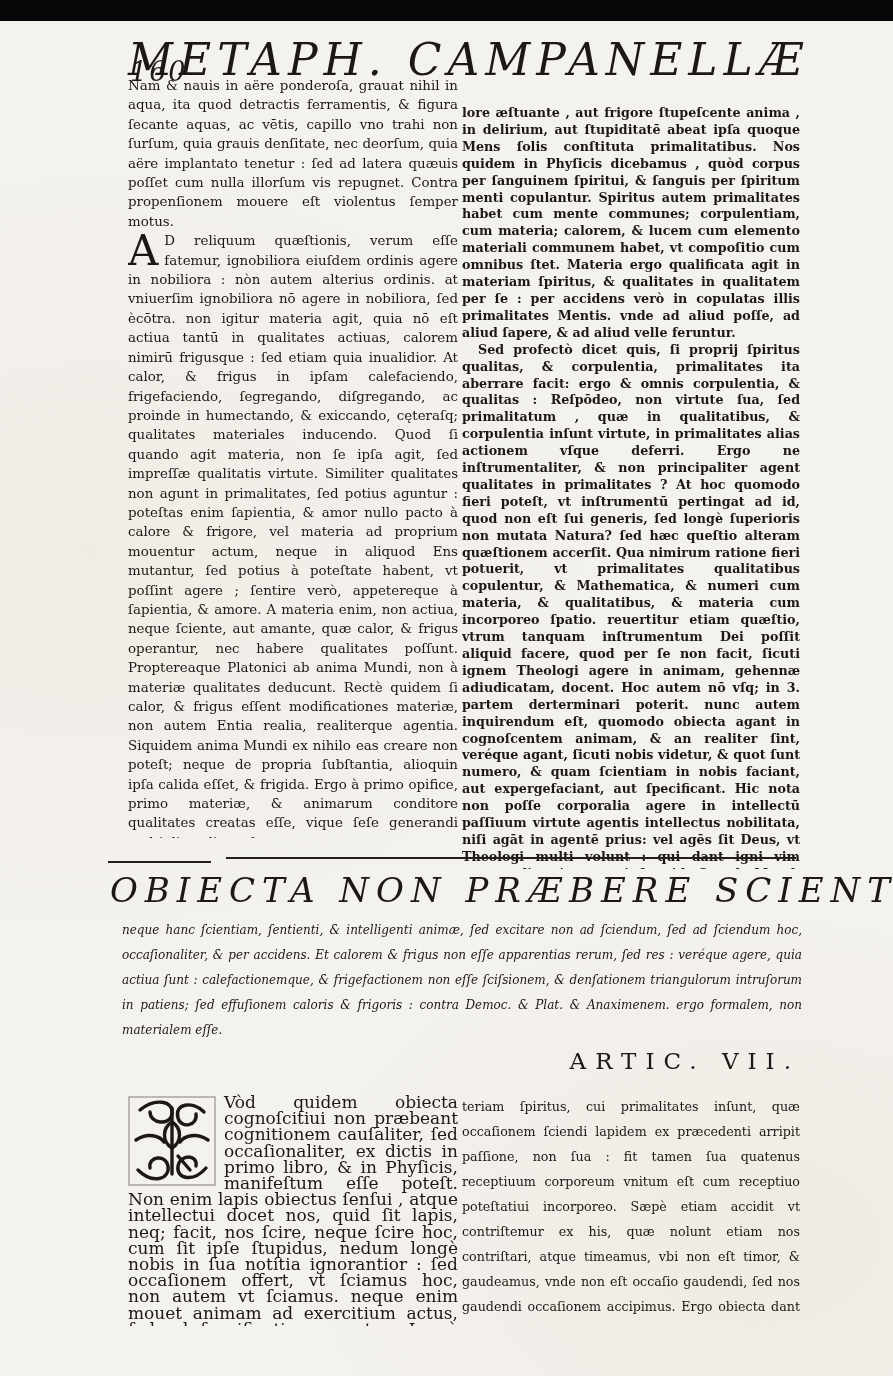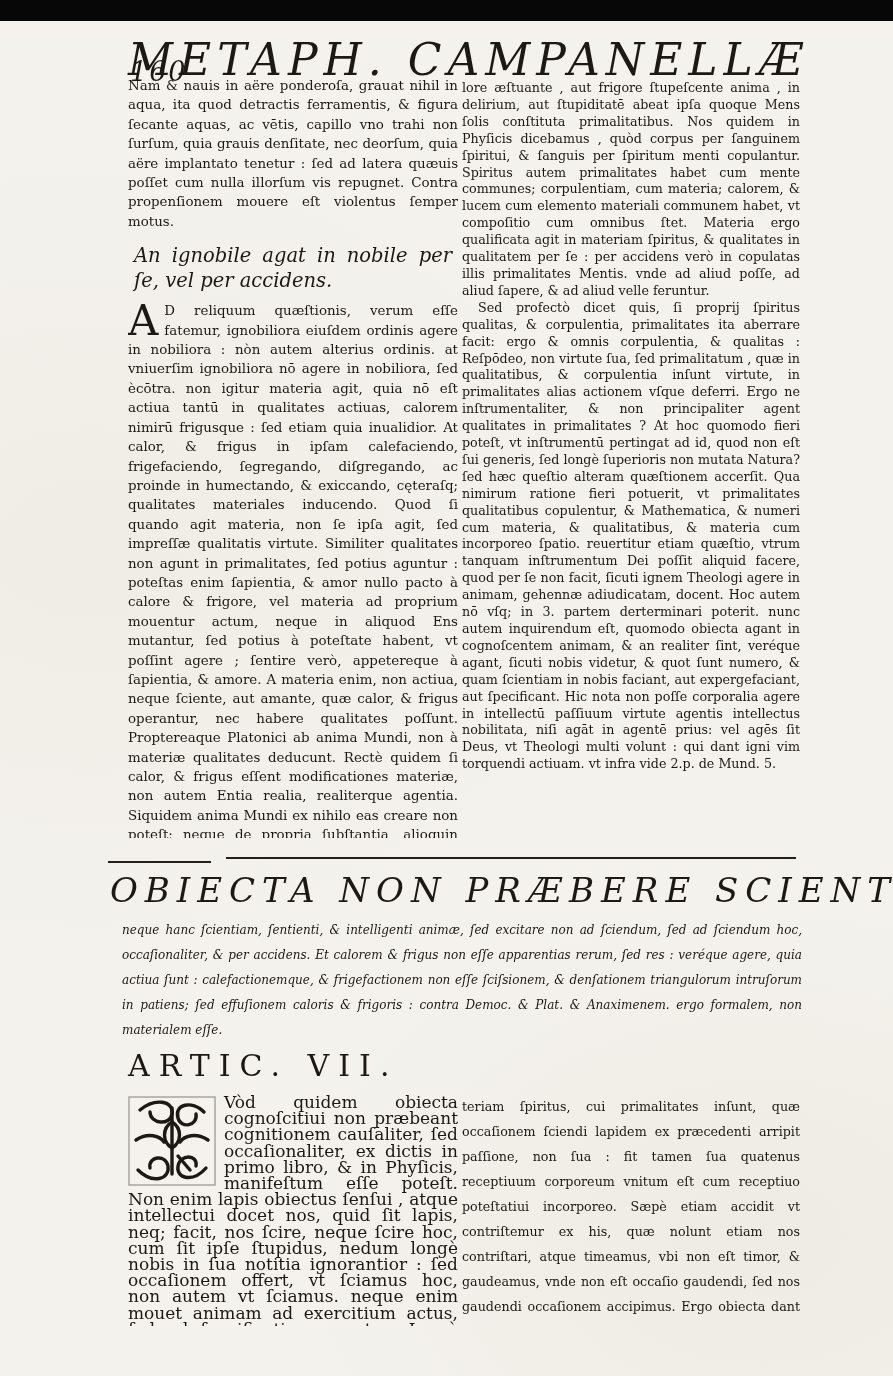--- a/index.html
+++ b/index.html
@@ -23,21 +23,21 @@
   }
   .running-title {
     position:absolute; left:128px; top:34px; width:672px;
     text-align:center; font-style:italic; font-weight:normal;
     font-size:44px; letter-spacing:6px; white-space:nowrap;
   }
 
   
   .col { position:absolute; text-align:justify; overflow:hidden; }
   .col-left  { left:128px; top:76px;  width:330px; height:762px; font-size:13.4px; line-height:19.4px; }
-  .col-right { left:462px; top:80px;  width:338px; height:764px; font-size:12.7px; line-height:16.9px; }
+  .col-right { left:462px; top:105px;  width:338px; height:764px; font-size:12.7px; line-height:16.9px;font-weight:bold; }
   .col p { text-align:justify; }
   .indent { text-indent:16px; }
   .quaestio-head {
     text-align:center; font-style:italic; font-size:19.5px; line-height:25px;
     margin:12px 6px 8px 6px; font-weight:500;
   }
   .dropcap {
     float:left; font-size:42px; line-height:36px; padding:2px 6px 0 0;
   }
 
@@ -52,22 +52,22 @@
     font-style:italic; font-size:34px; letter-spacing:7px; white-space:nowrap;
     margin-bottom:8px;
   }
   .summary-body {
     font-style:italic; font-size:12px; line-height:25px; text-align:justify;
     padding-left:12px;
   }
 
   
   .artic {
-    position:absolute; left:128px; top:1048px; width:672px; text-align:left;
-    font-size:30px; letter-spacing:9px;
+    position:absolute; left:128px; top:1048px; width:672px; text-align:right;
+    font-size:23px; letter-spacing:9px;
   }
 
   
   .col-bl { left:128px; top:1094px; width:330px; height:232px; font-size:17px; line-height:16.2px; }
   .col-br { left:462px; top:1094px; width:338px; height:232px; font-size:12.7px; line-height:25px; }
   .ornament {
     float:left; width:88px; height:90px; margin:2px 8px 2px 0;
   }
   .catchword {
     text-align:right; padding-right:16px; margin-top:5px; font-size:14px;
@@ -78,21 +78,20 @@
 
 <div class="scan">
 
   <div class="topbar"></div>
 
   <div class="folio">160</div>
   <div class="running-title">METAPH. CAMPANELLÆ</div>
 
   <div class="col col-left">
     <p>Nam &amp; nauis in aëre ponderoſa, grauat nihil in aqua, ita quod detractis ferramentis, &amp; figura ſecante aquas, ac vētis, capillo vno trahi non ſurſum, quia grauis denſitate, nec deorſum, quia aëre implantato tenetur : ſed ad latera quæuis poſſet cum nulla illorſum vis repugnet.  Contra propenſionem mouere eſt violentus ſemper motus.</p>
-    <p class="quaestio-head">An ignobile agat in nobile per ſe, vel per accidens.</p>
     <p><span class="dropcap">A</span><span>D reliquum quæſtionis, verum eſſe fatemur, ignobiliora eiuſdem ordinis agere in nobiliora : nòn autem alterius ordinis. at vniuerſim ignobiliora nō agere in nobiliora, ſed ècōtra. non igitur materia agit, quia nō eſt actiua tantū in qualitates actiuas, calorem nimirū frigusque : ſed etiam quia inualidior.  At calor, &amp; frigus in ipſam calefaciendo, frigefaciendo, ſegregando, diſgregando, ac proinde in humectando, &amp; exiccando, cęteraſq; qualitates materiales inducendo.  Quod ſi quando agit materia, non ſe ipſa agit, ſed impreſſæ qualitatis virtute.  Similiter qualitates non agunt in primalitates, ſed potius aguntur : poteſtas enim ſapientia, &amp; amor nullo pacto à calore &amp; frigore, vel materia ad proprium mouentur actum, neque in aliquod Ens mutantur, ſed potius à poteſtate habent, vt poſſint agere ; ſentire verò, appetereque à ſapientia, &amp; amore.  A materia enim, non actiua, neque ſciente, aut amante, quæ calor, &amp; frigus operantur, nec habere qualitates poſſunt.  Proptereaque Platonici ab anima Mundi, non à materiæ qualitates deducunt.  Rectè quidem ſi calor, &amp; frigus eſſent modificationes materiæ, non autem Entia realia, realiterque agentia.  Siquidem anima Mundi ex nihilo eas creare non poteſt; neque de propria ſubſtantia, alioquin ipſa calida eſſet, &amp; frigida.  Ergo à primo opifice, primo materiæ, &amp; animarum conditore qualitates creatas eſſe, vique ſeſe generandi multiplicandique donatas oportet.</span></p>
 
   </div>
 
   <div class="col col-right">
     <p>lore æſtuante , aut frigore ſtupeſcente anima , in delirium, aut ſtupiditatē abeat ipſa quoque Mens ſolis conſtituta primalitatibus.  Nos quidem in Phyſicis dicebamus , quòd corpus per ſanguinem ſpiritui, &amp; ſanguis per ſpiritum menti copulantur.  Spiritus autem primalitates habet cum mente communes; corpulentiam, cum materia; calorem, &amp; lucem cum elemento materiali communem habet, vt compoſitio cum omnibus ſtet.  Materia ergo qualificata agit in materiam ſpiritus, &amp; qualitates in qualitatem per ſe : per accidens verò in copulatas illis primalitates Mentis. vnde ad aliud poſſe, ad aliud ſapere, &amp; ad aliud velle feruntur.</p>
     <p class="indent">Sed profectò dicet quis, ſi proprij ſpiritus qualitas, &amp; corpulentia, primalitates ita aberrare facit: ergo &amp; omnis corpulentia, &amp; qualitas : Reſpōdeo, non virtute ſua, ſed primalitatum , quæ in qualitatibus, &amp; corpulentia inſunt virtute, in primalitates alias actionem vſque deferri.  Ergo ne inſtrumentaliter, &amp; non principaliter agent qualitates in primalitates ? At hoc quomodo fieri poteſt, vt inſtrumentū pertingat ad id, quod non eſt ſui generis, ſed longè ſuperioris non mutata Natura? ſed hæc queſtio alteram quæſtionem accerſit.  Qua nimirum ratione fieri potuerit, vt primalitates qualitatibus copulentur, &amp; Mathematica, &amp; numeri cum materia, &amp; qualitatibus, &amp; materia cum incorporeo ſpatio. reuertitur etiam quæſtio, vtrum tanquam inſtrumentum Dei poſſit aliquid facere, quod per ſe non facit, ſicuti ignem Theologi agere in animam, gehennæ adiudicatam, docent. Hoc autem nō vſq; in 3. partem derterminari poterit. nunc autem inquirendum eſt, quomodo obiecta agant in cognoſcentem animam, &amp; an realiter ſint, veréque agant, ſicuti nobis videtur, &amp; quot ſunt numero, &amp; quam ſcientiam in nobis faciant, aut expergefaciant, aut ſpecificant. Hic nota non poſſe corporalia agere in intellectū paſſiuum virtute agentis intellectus nobilitata, niſi agāt in agentē prius: vel agēs ſit Deus, vt Theologi multi volunt : qui dant igni vim torquendi actiuam. vt infra vide 2.p. de Mund. 5.</p>
   </div>
 
   <div class="rule rule-short"></div>

